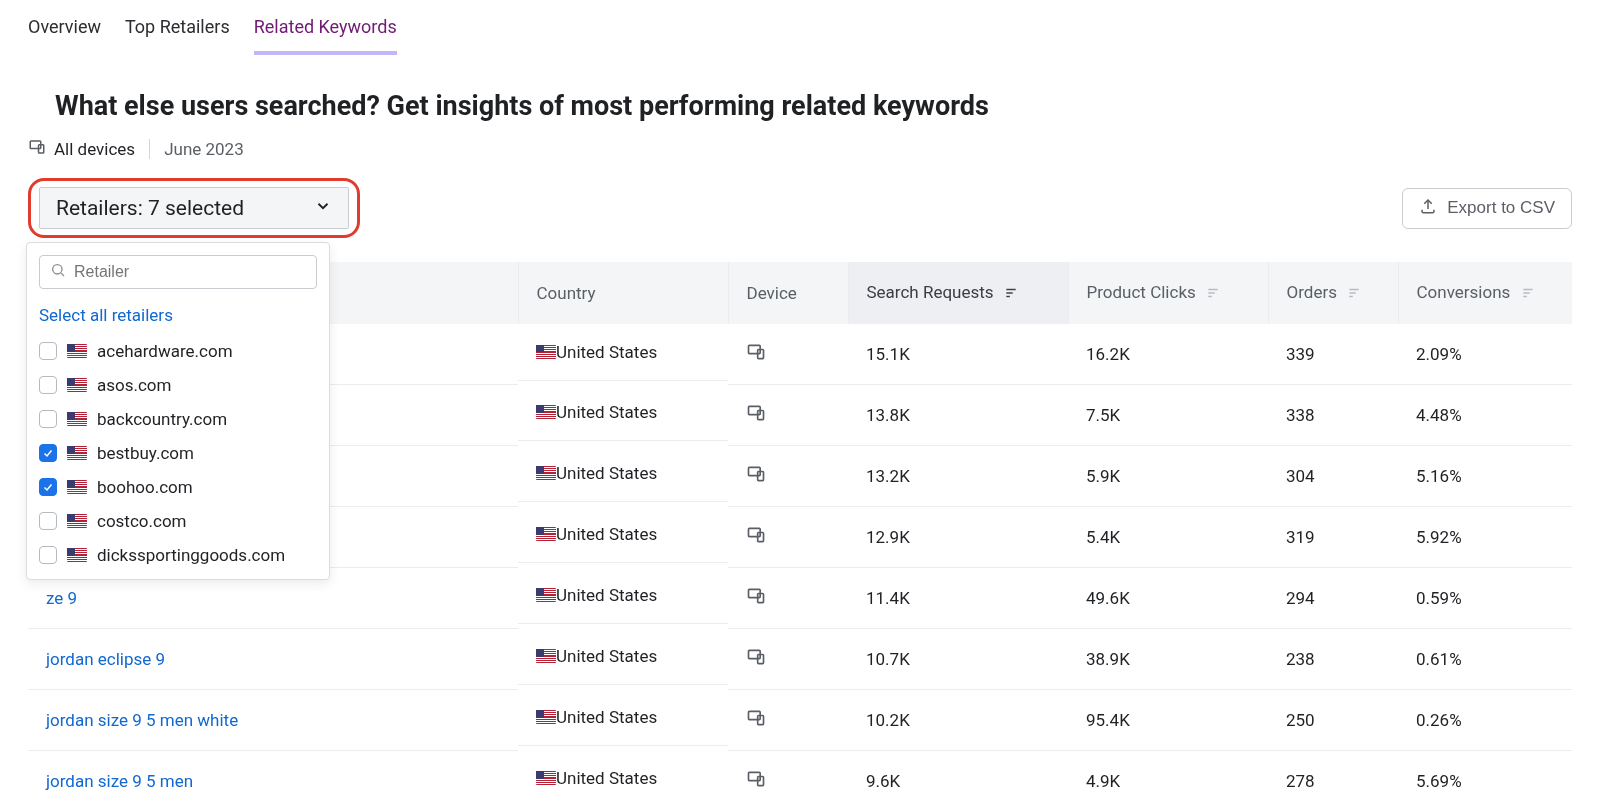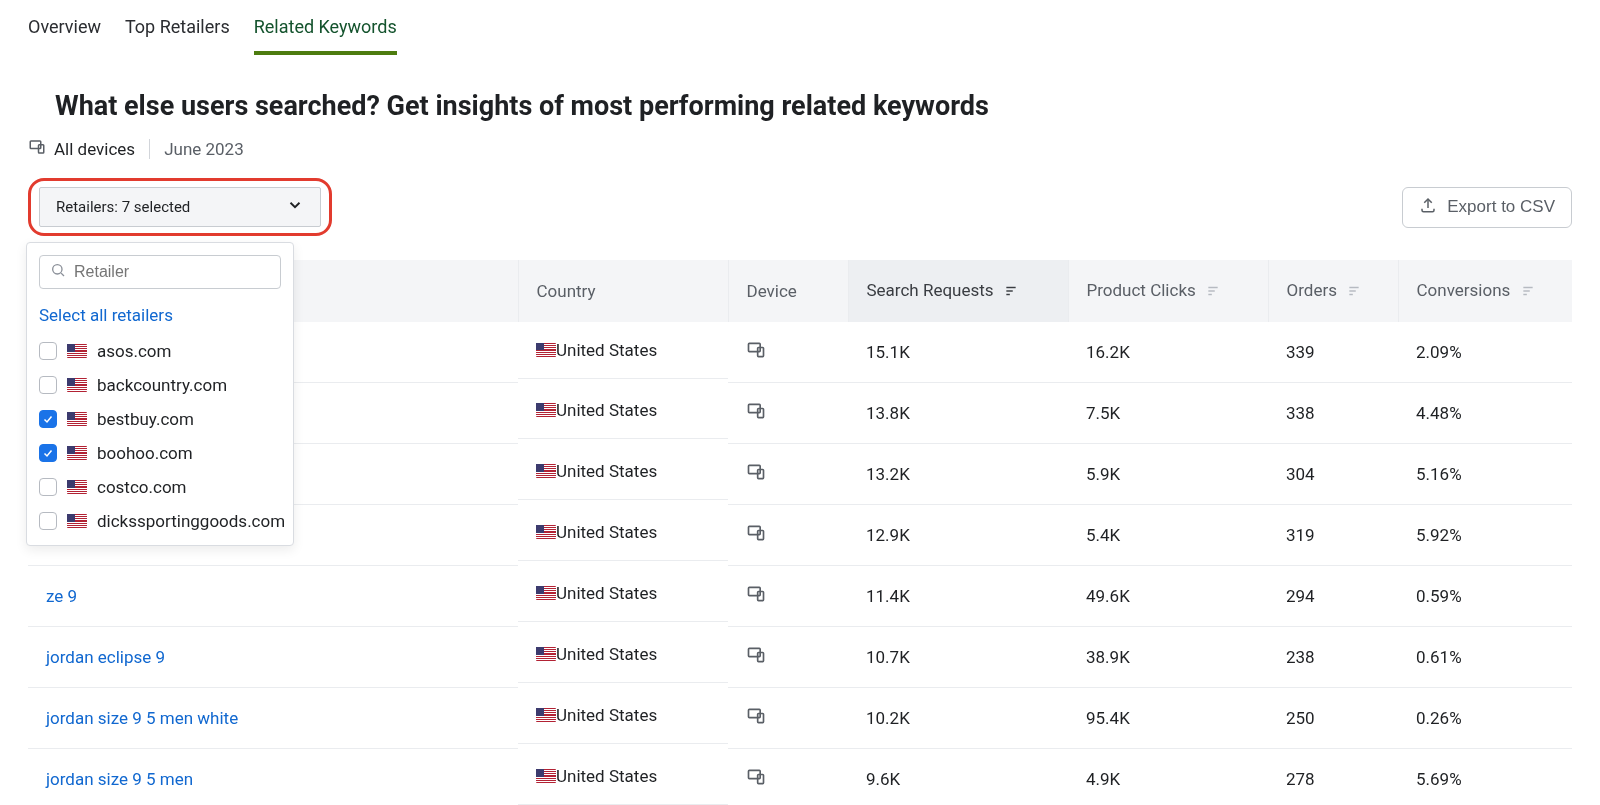--- a/index.html
+++ b/index.html
@@ -17,22 +17,22 @@
   border-bottom: 1px solid transparent;
   margin-bottom: 34px;
 }
 .tab {
   padding: 6px 0 14px 0;
   color: #2b2d31;
   cursor: pointer;
   font-size: 18px;
 }
 .tab.active {
-  color: #14532d;
-  border-bottom: 4px solid #4d7c0f;
+  color: #701a75;
+  border-bottom: 4px solid #c4b5fd;
 }
 h1.page-title {
   font-size: 27px;
   font-weight: 700;
   margin-bottom: 16px;
   margin-left: 27px;
 }
 .meta-row {
   display: flex;
   align-items: center;
@@ -61,23 +61,23 @@
 }
 .select-pill {
   display: inline-flex;
   align-items: center;
   justify-content: space-between;
   gap: 42px;
   border: 1px solid #c8ccd1;
   background: #f4f5f7;
   padding: 8px 16px;
   border-radius: 2px;
-  font-size: 15px;
+  font-size: 21px;
   cursor: pointer;
-  width: 282px;
+  width: 310px;
 }
 .highlight-box {
   border: 3px solid #e23b2e;
   border-radius: 16px;
   padding: 6px 8px;
   display: inline-flex;
 }
 .chevron-down svg { width: 18px; height: 18px; }
 .export-btn {
   display: inline-flex;
@@ -88,21 +88,21 @@
   color: #5a5f66;
   padding: 8px 16px;
   border-radius: 6px;
   font-size: 17px;
   cursor: pointer;
 }
 .dropdown {
   position: absolute;
   top: 64px;
   left: -2px;
-  width: 268px;
+  width: 304px;
   background: #fff;
   border: 1px solid #d9dce1;
   border-radius: 4px;
   box-shadow: 0 4px 12px rgba(0,0,0,0.08);
   padding: 10px 8px 8px 10px;
   z-index: 10;
 }
 .dropdown .search-wrap {
   display: flex;
   align-items: center;
@@ -255,20 +255,25 @@
       <span>
         <svg width="16" height="16" viewBox="0 0 24 24" fill="none" stroke="#8a8f98" stroke-width="2">
             <circle cx="11" cy="11" r="7"></circle>
             <line x1="21" y1="21" x2="16.65" y2="16.65"></line>
           </svg>
       </span>
       <input type="text" placeholder="Retailer" style="">
     </div>
     <div class="select-all">Select all retailers</div>
     <div class="list" id="retailer-list">
+        <div class="retailer-item">
+          <span class="cb"></span>
+          <span class="flag"></span>
+          <span>acehardware.com</span>
+        </div>
         <div class="retailer-item">
           <span class="cb"></span>
           <span class="flag"></span>
           <span>asos.com</span>
         </div>
         <div class="retailer-item">
           <span class="cb"></span>
           <span class="flag"></span>
           <span>backcountry.com</span>
         </div>

